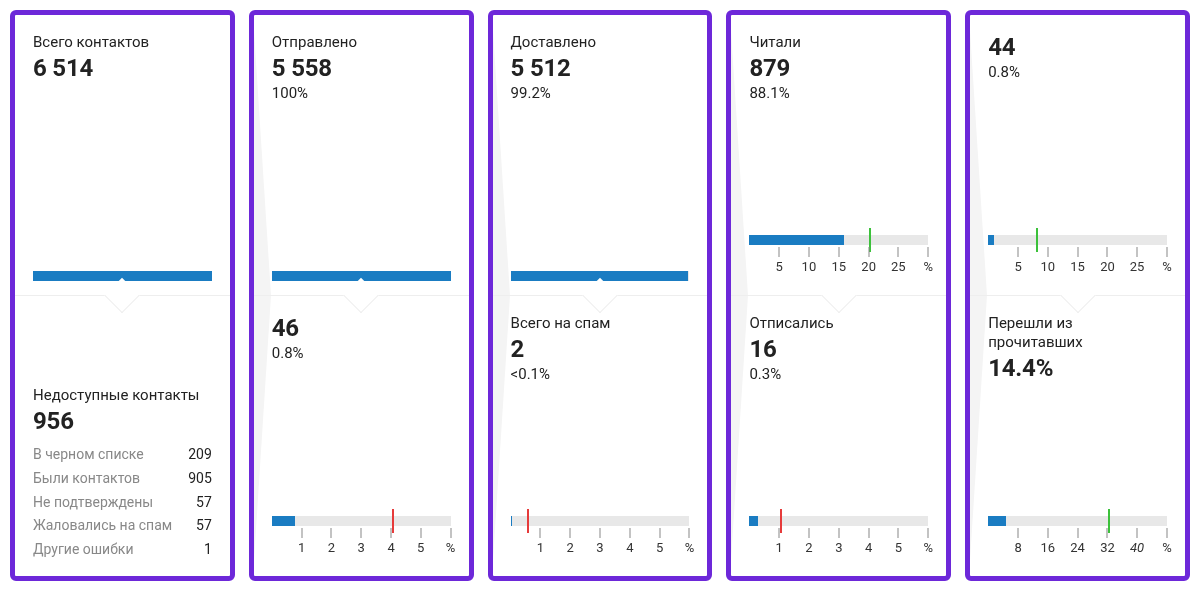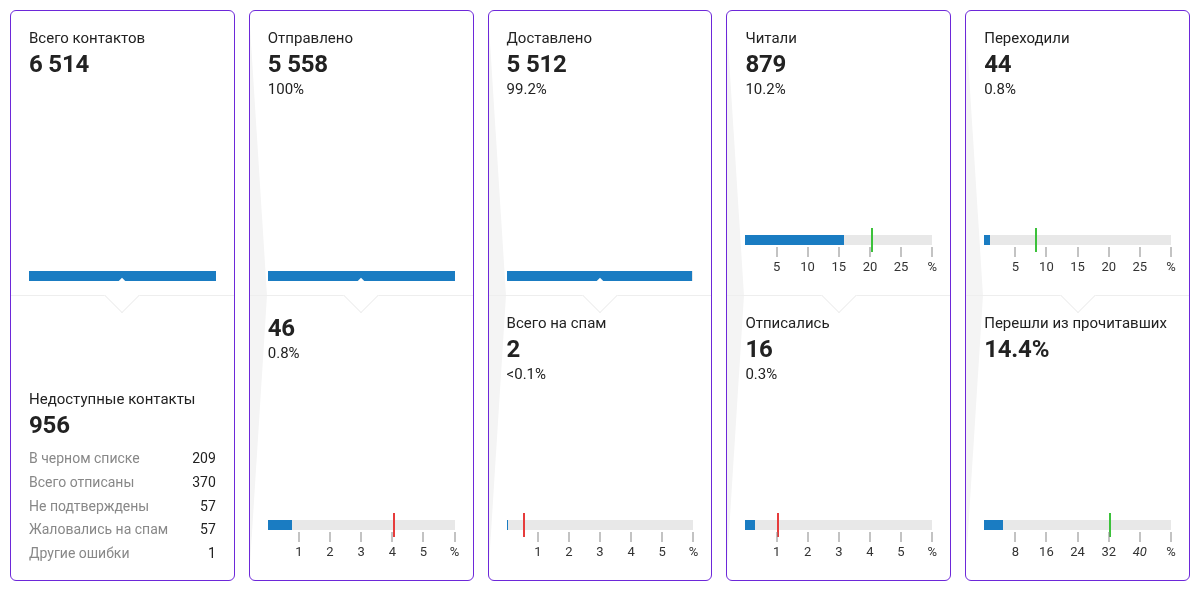--- a/index.html
+++ b/index.html
@@ -12,21 +12,21 @@
   }
   .wrap {
     display: flex;
     gap: 14px;
     padding: 10px;
     width: 1200px;
     height: 591px;
   }
   .col {
     flex: 1;
-    border: 1px solid #6d28d9;
+    border: 5px solid #6d28d9;
     border-radius: 6px;
     display: flex;
     flex-direction: column;
     overflow: hidden;
     position: relative;
   }
   .cell {
     flex: 1;
     padding: 18px 18px 14px 18px;
     position: relative;
@@ -172,22 +172,22 @@
     <div class="cell">
       <div class="notch"></div>
       <div class="title">Недоступные контакты</div>
       <div class="big">956</div>
       <div class="kv">
         <div class="kv-row">
             <span>В черном списке</span>
             <span class="v">209</span>
           </div>
         <div class="kv-row">
-            <span>Всего отписаны</span>
-            <span class="v">370</span>
+            <span>Были контактов</span>
+            <span class="v">905</span>
           </div>
         <div class="kv-row">
             <span>Не подтверждены</span>
             <span class="v">57</span>
           </div>
         <div class="kv-row">
             <span>Жаловались на спам</span>
             <span class="v">57</span>
           </div>
         <div class="kv-row">
@@ -311,21 +311,21 @@
 
   <div class="col">
     <div class="arrow">
       <svg viewBox="0 0 18 570" preserveAspectRatio="none">
           <polygon points="0,0 18,285 0,570" fill="#f4f4f4"></polygon>
         </svg>
     </div>
     <div class="cell">
       <div class="title">Читали</div>
       <div class="big">879</div>
-      <div class="pct">10.2%</div>
+      <div class="pct">88.1%</div>
       <div class="bar-area">
         <div class="bar">
           <div class="fill" style="width: 53%;"></div>
           <div class="marker-green" style="left: 67%;"></div>
         </div>
         <div class="ticks">
             <div class="tick" style="left: 16.7%;">
               <div class="line"></div>
               <div class="lbl">5</div>
             </div>
@@ -392,21 +392,20 @@
     </div>
   </div>
 
   <div class="col">
     <div class="arrow">
       <svg viewBox="0 0 18 570" preserveAspectRatio="none">
           <polygon points="0,0 18,285 0,570" fill="#f4f4f4"></polygon>
         </svg>
     </div>
     <div class="cell">
-      <div class="title">Переходили</div>
       <div class="big">44</div>
       <div class="pct">0.8%</div>
       <div class="bar-area">
         <div class="bar">
           <div class="fill" style="width: 3%;"></div>
           <div class="marker-green" style="left: 27%;"></div>
         </div>
         <div class="ticks">
             <div class="tick" style="left: 16.7%;">
               <div class="line"></div>

